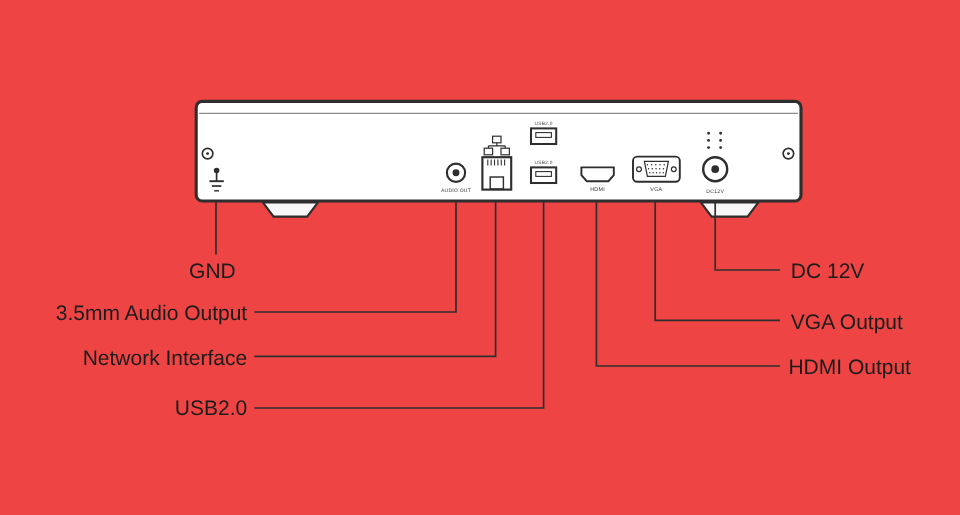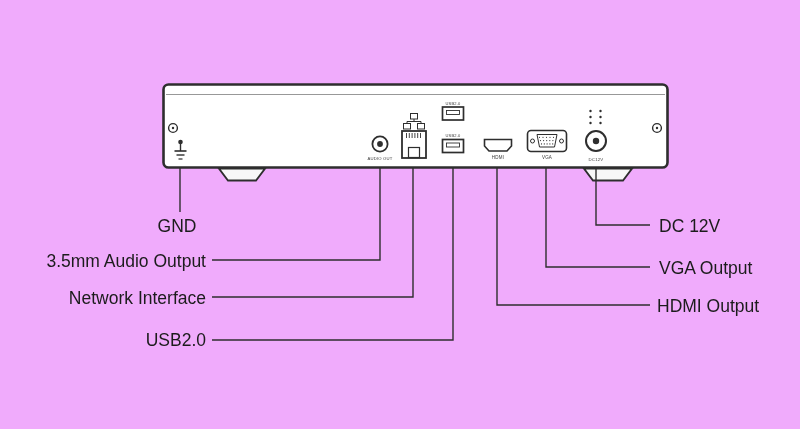--- a/index.html
+++ b/index.html
@@ -1,19 +1,19 @@
 <!DOCTYPE html>
 <html><head>
 <meta charset="utf-8">
 <style>
   html,body{margin:0;padding:0;background:#ffffff;}
   .stage{
     position:relative;
     width:800px;height:429px;
-    background:#f0abfc;
+    background:#ef4444;
     font-family:"Liberation Sans", sans-serif;
     overflow:hidden;
   }
   svg{display:block;}
   .callout-label{
     font-family:"Liberation Sans", sans-serif;
     font-size:17.5px;
     fill:#1c1c1c;
   }
   .marking{

